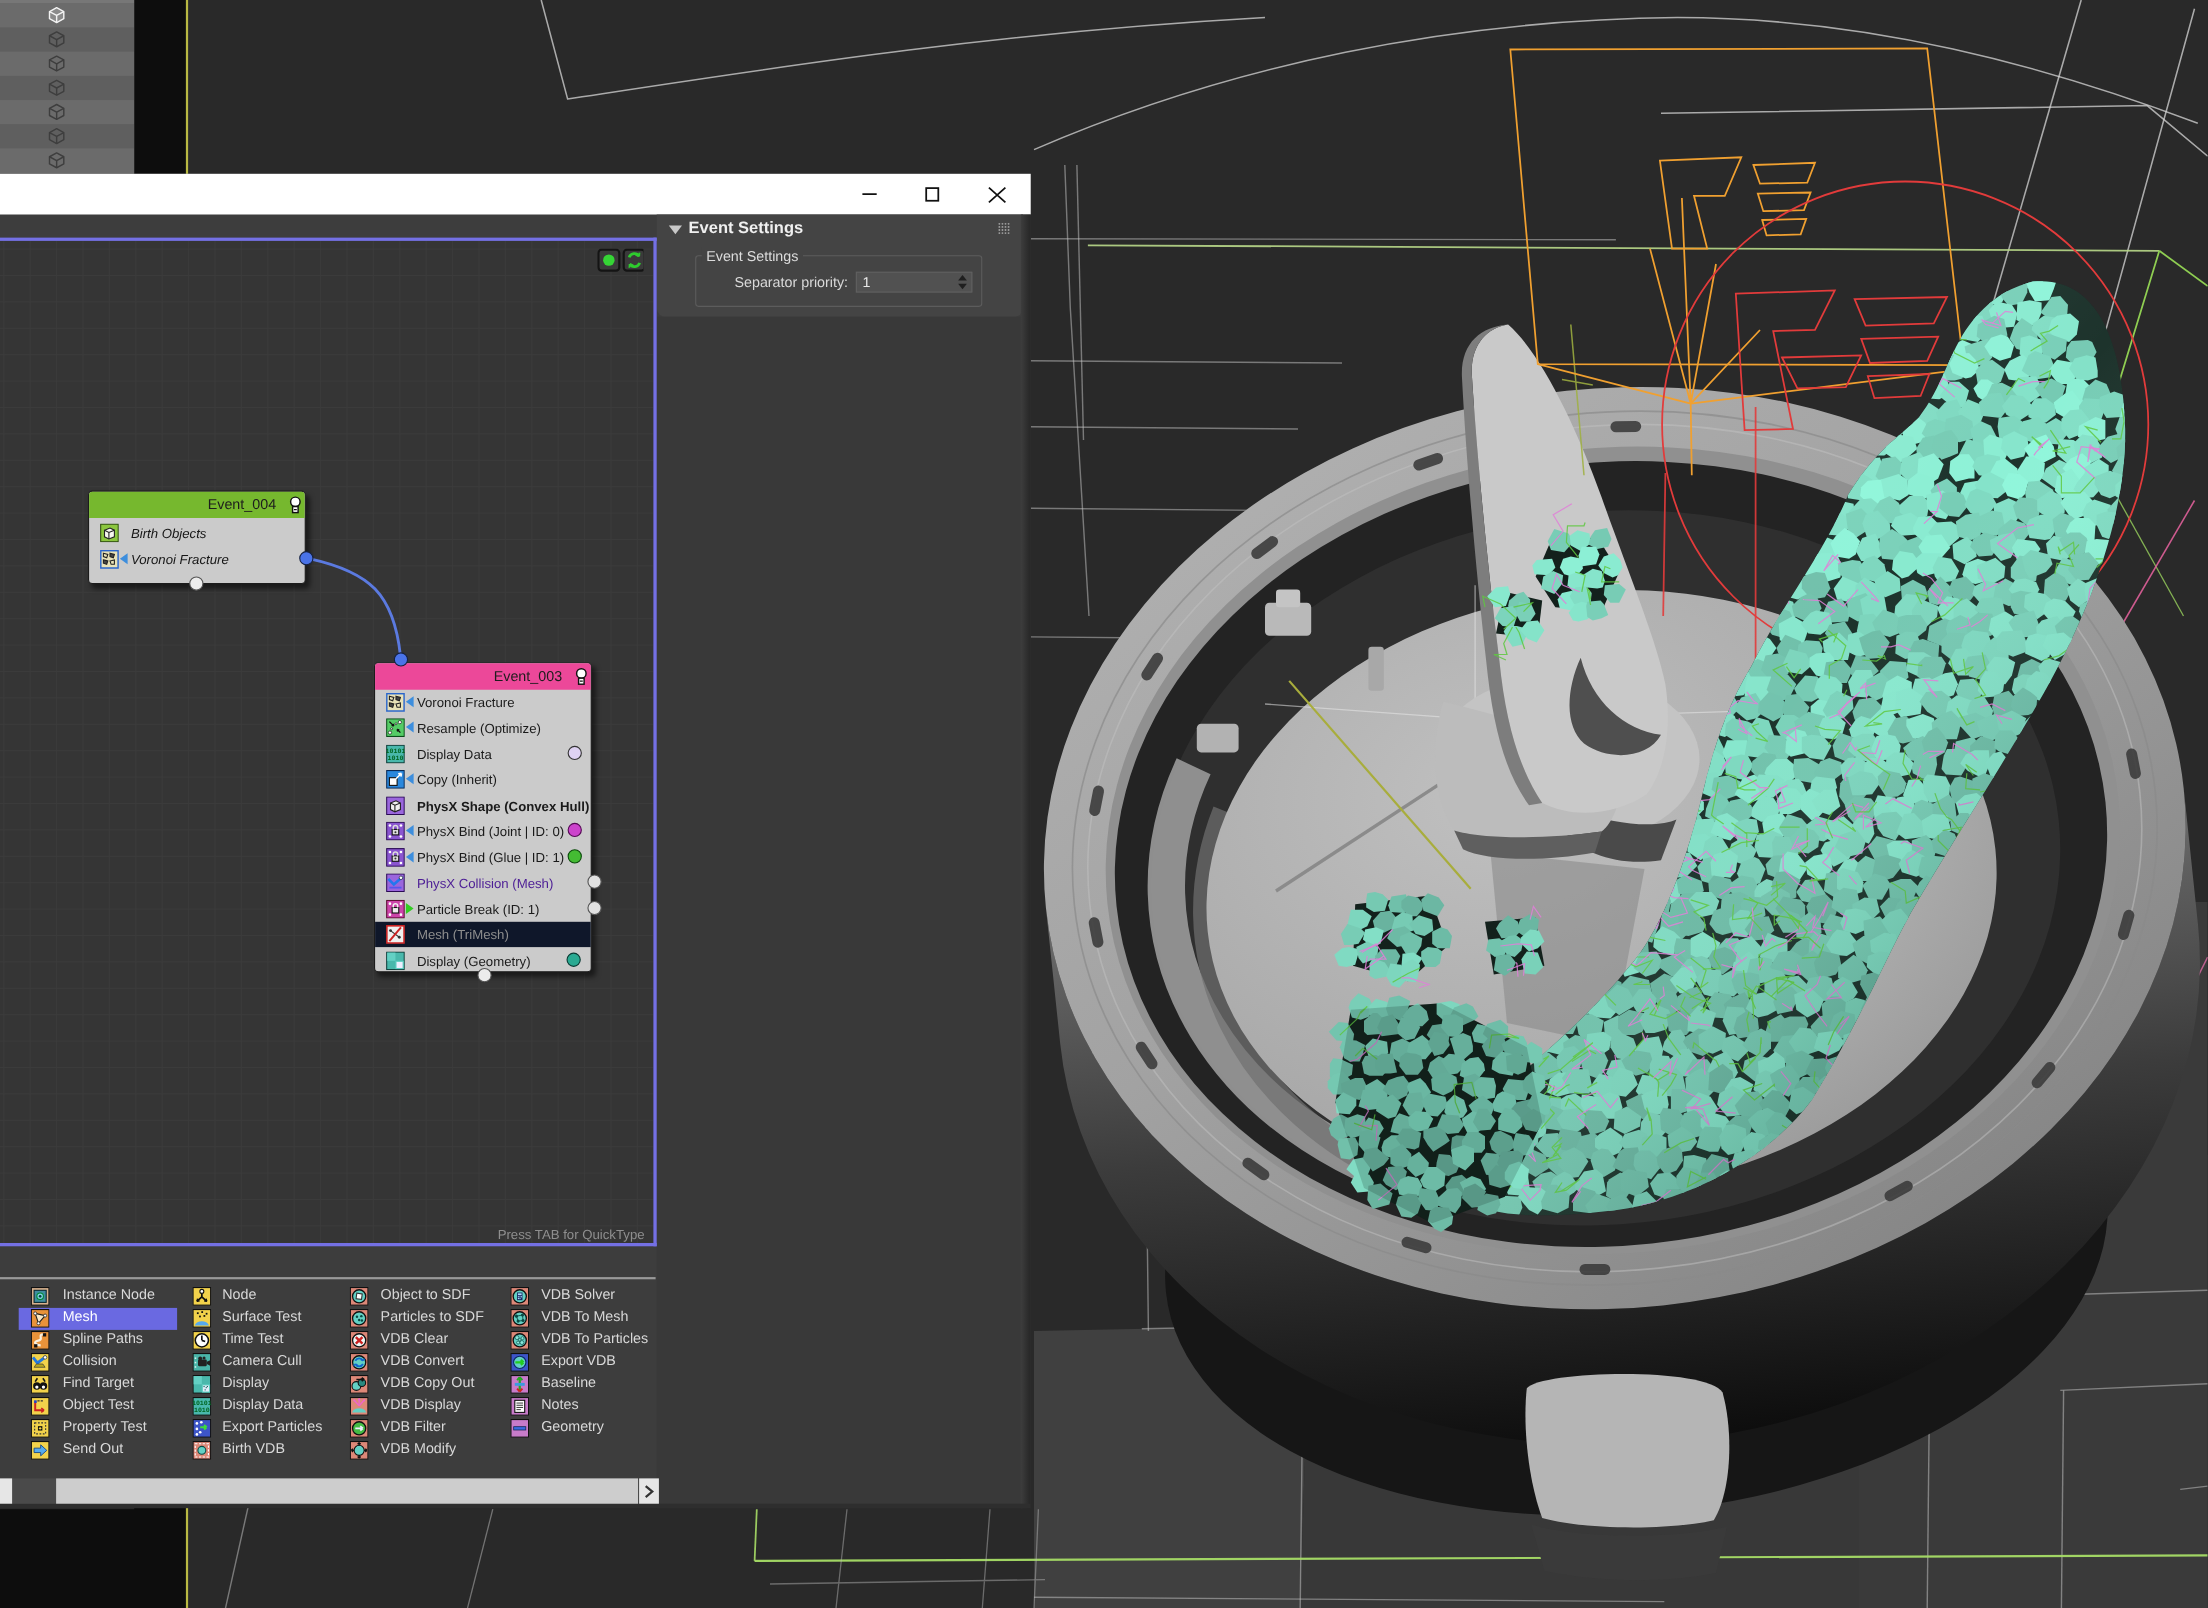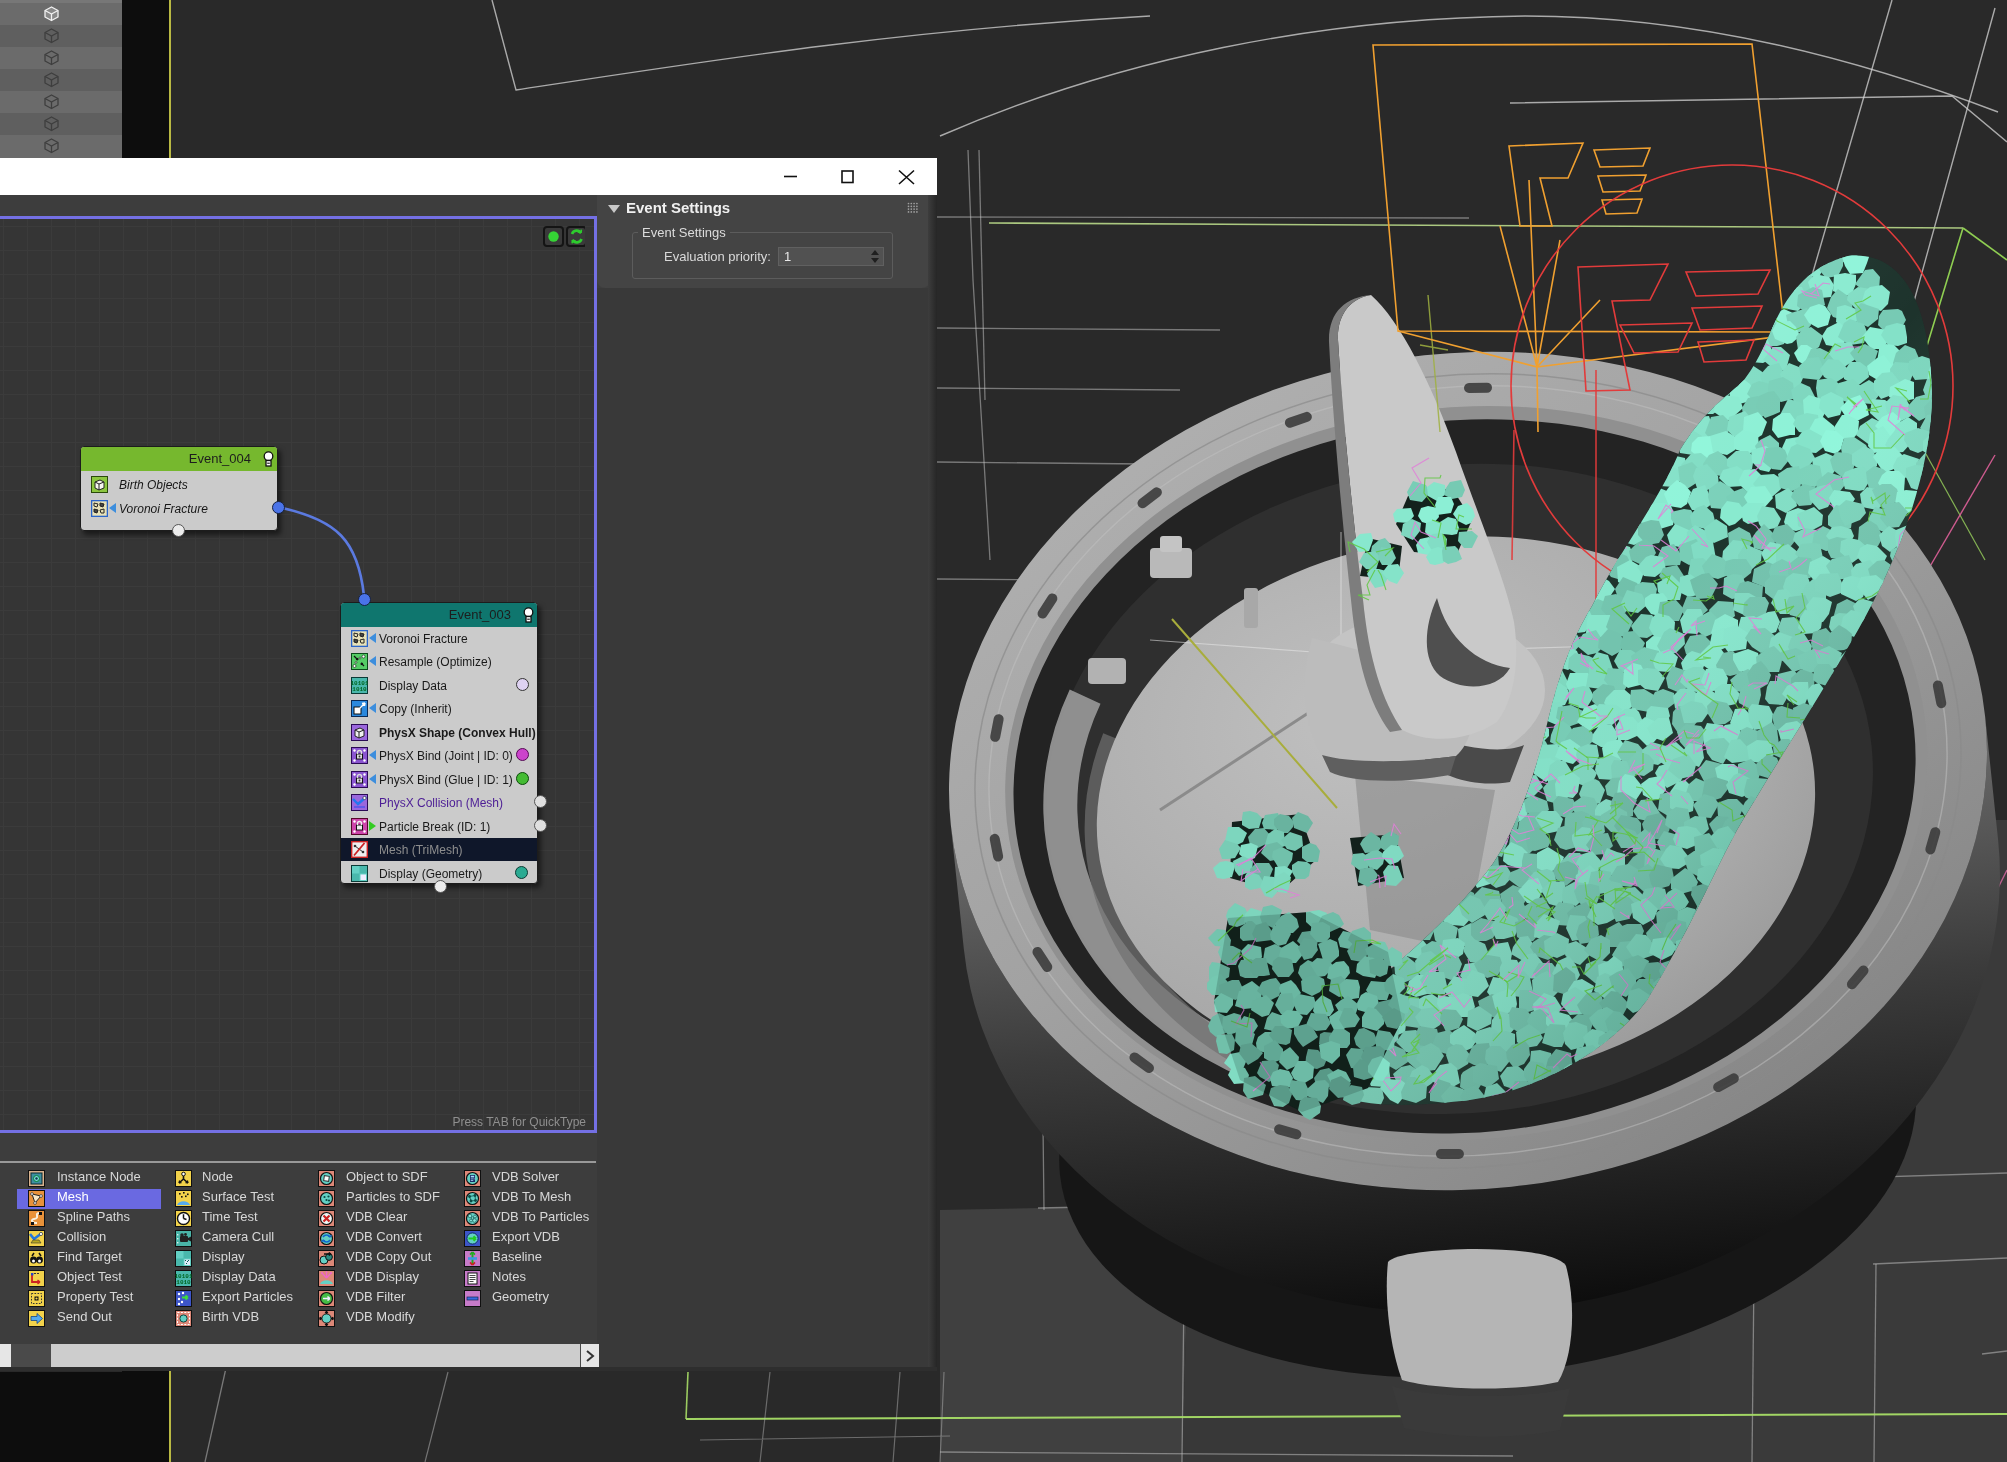--- a/index.html
+++ b/index.html
@@ -1277,21 +1277,21 @@
           <circle cx="7.1" cy="7.1" r="0.85"></circle>
           <circle cx="9.899999999999999" cy="7.1" r="0.85"></circle>
           <circle cx="1.5" cy="9.899999999999999" r="0.85"></circle>
           <circle cx="4.3" cy="9.899999999999999" r="0.85"></circle>
           <circle cx="7.1" cy="9.899999999999999" r="0.85"></circle>
           <circle cx="9.899999999999999" cy="9.899999999999999" r="0.85"></circle>
         </g>
       </svg>
   <div class="gbox" style="left:632px;top:74px;width:261px;height:47px"></div>
   <div style="position:absolute;left:638px;top:67px;background:#444;padding:0 4px;font-size:13px;color:#dcdcdc">Event Settings</div>
-  <div style="position:absolute;left:645px;top:91px;width:126px;text-align:right;font-size:13px;color:#d9d9d9">Evaluation priority:</div>
+  <div style="position:absolute;left:645px;top:91px;width:126px;text-align:right;font-size:13px;color:#d9d9d9">Separator priority:</div>
   <div id="spin">1</div>
   <div style="position:absolute;left:871px;top:92px;width:0;height:0;border-left:4px solid transparent;border-right:4px solid transparent;border-bottom:5px solid #1f1f1f"></div>
   <div style="position:absolute;left:871px;top:100px;width:0;height:0;border-left:4px solid transparent;border-right:4px solid transparent;border-top:5px solid #1f1f1f"></div>
   <svg style="position:absolute;left:0;top:0;pointer-events:none" width="937" height="1213" viewBox="0 158 937 1213">
         <path d="M282,508 C336,520 358,540 364,596" fill="none" stroke="#5b7ae0" stroke-width="2.6"></path>
       </svg>
 <div class="node" style="left:80px;top:288px;width:198px;height:85px">
 <div class="nhead" style="background:#76b82e">
           <span class="ntitle">Event_004</span>
         </div>
@@ -1321,21 +1321,21 @@
                 <polygon points="9,10 13,9 13,13 10,13"></polygon>
               </g>
             </svg></span>
           <span class="arrl"></span>
           <span class="ntext" style="font-style:italic">Voronoi Fracture</span>
         </div>
 </div>
 <div class="sock" style="left:272px;top:343px;background:#4a73e8;border-color:#16213f"></div>
 <div class="sock" style="left:172px;top:366px;background:#ececec;border-color:#555"></div>
 <div class="node" style="left:340px;top:444px;width:198px;height:282px">
-<div class="nhead" style="background:#0f766e">
+<div class="nhead" style="background:#ec4899">
           <span class="ntitle">Event_003</span>
         </div>
 <svg width="13" height="17" viewBox="0 0 13 17" style="position:absolute;left:181px;top:4px">
           <circle cx="6.5" cy="5.2" r="4.3" fill="#fff" stroke="#111" stroke-width="1.3"></circle>
           <rect x="4" y="9.5" width="5" height="5.5" fill="#fff" stroke="#111" stroke-width="1.3"></rect>
           <path d="M5.2,12.2 h2.6" stroke="#111" stroke-width="1.1"></path>
         </svg>
 <div class="nrow" style="top:24px;">
           <span class="nic"><svg width="17" height="17" viewBox="0 0 17 17">
               <rect x="0.5" y="0.5" width="16" height="16" fill="#e8e2b8" stroke="#2a66cc" stroke-width="1.6"></rect>

